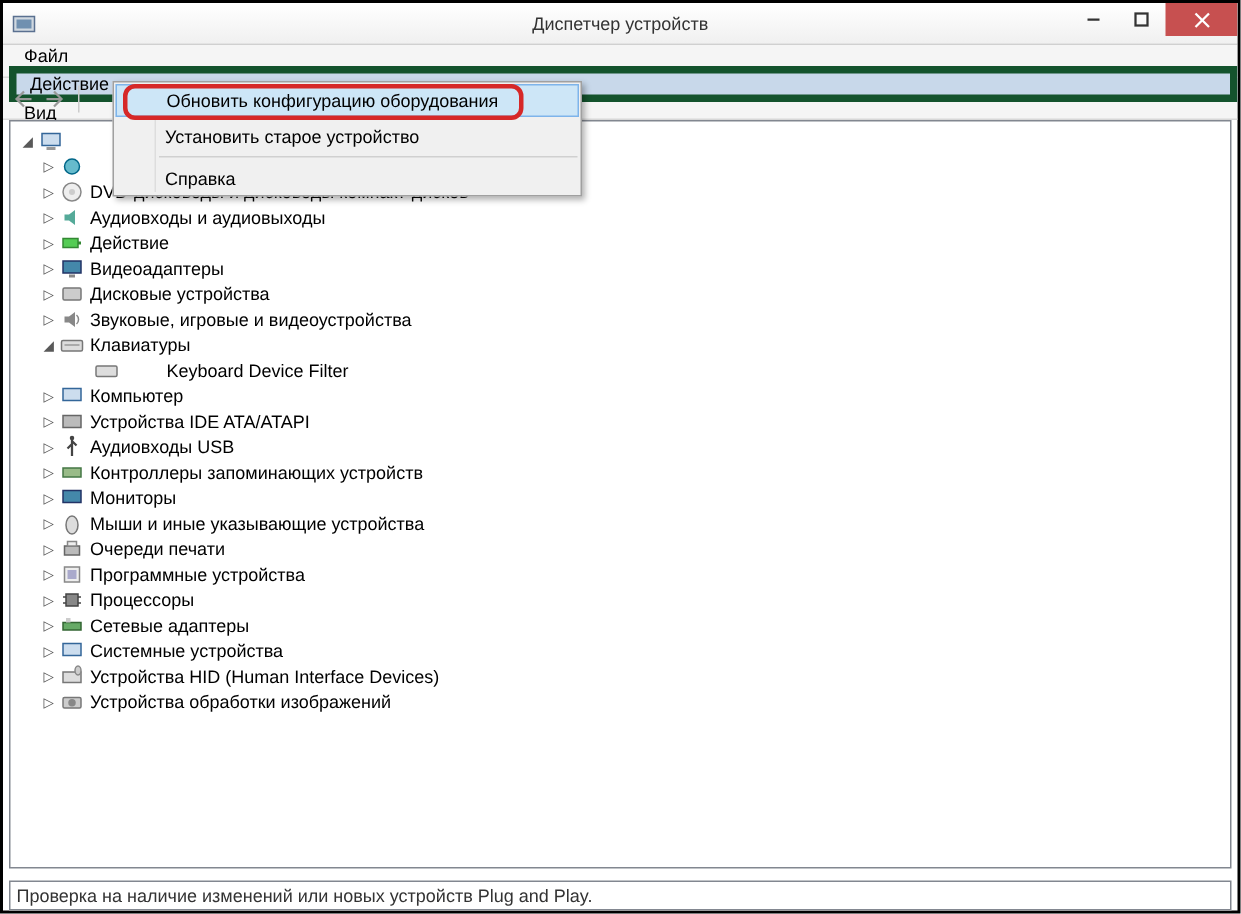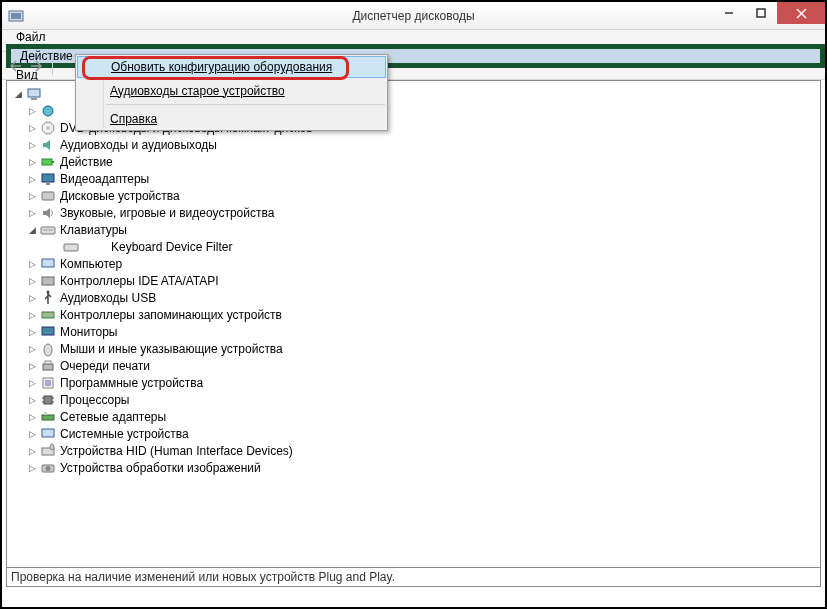--- a/index.html
+++ b/index.html
@@ -11,46 +11,46 @@
 .win-btn { width: 32px; display: flex; align-items: center; justify-content: center; color: #333; }
 .win-btn.close { background: #c75050; color: #fff; width: 48px; }
 .menubar { height: 22px; background: #f5f5f5; border-bottom: 1px solid #d8d8d8; display: flex; align-items: stretch; padding-left: 4px; flex-direction: column; }
 .menu-item { padding: 0 10px; display: flex; align-items: center; cursor: default; }
 .menu-item.active { background: #c8d8ea; border: 5px solid #14532d; padding: 0 9px; }
 .toolbar { height: 28px; background: #f5f5f5; border-bottom: 1px solid #d8d8d8; display: flex; align-items: center; padding-left: 6px; gap: 4px; }
 .nav-arrow { width: 16px; height: 16px; display: inline-flex; align-items: center; justify-content: center; color: #888; }
 .tb-sep { width: 1px; height: 18px; background: #ccc; margin: 0 4px; }
 .dropdown { position: absolute; left: 73px; top: 52px; width: 313px; background: #f0f0f0; border: 1px solid #a0a0a0; box-shadow: 2px 2px 4px rgba(0,0,0,0.3); z-index: 50; }
 .dropdown .dd-strip { position: absolute; left: 2px; top: 2px; bottom: 2px; width: 26px; background: #f0f0f0; border-right: 1px solid #ddd; }
-.dd-item { height: 23px; display: flex; align-items: center; padding-left: 34px; position: relative; text-decoration: underline; }
+.dd-item { height: 23px; display: flex; align-items: center; padding-left: 34px; position: relative; }
 .dd-item.highlight { background: #cde6f7; border: 1px solid #7eb4ea; margin: 1px; padding-left: 33px; height: 22px; }
 .dd-sep { height: 1px; background: #d0d0d0; margin: 2px 2px 2px 30px; }
 .annot { position: absolute; left: 80px; top: 54px; width: 267px; height: 24px; border: 3px solid #d62828; border-radius: 8px; z-index: 60; pointer-events: none; }
 .content { position: absolute; left: 4px; right: 4px; top: 78px; bottom: 28px; background: #fff; border: 1px solid #828790; overflow: hidden; }
 .tree { padding: 4px 0 4px 6px; }
 .tree-row { height: 17px; display: flex; align-items: center; white-space: nowrap; }
 .expander { width: 11px; height: 11px; margin-right: 2px; display: inline-flex; align-items: center; justify-content: center; color: #595959; font-size: 9px; }
 .node-icon { width: 16px; height: 16px; margin-right: 4px; display: inline-flex; align-items: center; justify-content: center; }
 .node-icon svg { width: 16px; height: 16px; }
 .lvl0 { padding-left: 0; }
 .lvl1 { padding-left: 14px; }
 .lvl2b { padding-left: 50px; gap: 28px; }
-.statusbar { position: absolute; left: 4px; right: 4px; bottom: 20px; height: 20px; background: #fff; border: 1px solid #828790; display: flex; align-items: center; padding-left: 4px; color: #333; }
+.statusbar { position: absolute; left: 4px; right: 4px; bottom: 0; height: 20px; background: #fff; border: 1px solid #828790; display: flex; align-items: center; padding-left: 4px; color: #333; }
 </style>
 </head>
 <body>
 
 <div class="titlebar">
   <span class="icon-app">
     <svg viewBox="0 0 16 16">
         <rect x="1" y="3" width="14" height="10" fill="#d0d8e0" stroke="#5a7090"></rect>
         <rect x="3" y="5" width="10" height="6" fill="#7090b0"></rect>
       </svg>
   </span>
-  <span class="title">Диспетчер дисководы</span>
+  <span class="title">Диспетчер устройств</span>
   <div class="win-btns">
     <div class="win-btn">
         <svg width="10" height="10">
           <line x1="1" y1="5" x2="9" y2="5" stroke="#333" stroke-width="1.5"></line>
         </svg>
       </div>
     <div class="win-btn">
         <svg width="10" height="10">
           <rect x="1" y="1" width="8" height="8" fill="none" stroke="#333" stroke-width="1.5"></rect>
         </svg>
@@ -81,21 +81,21 @@
       <svg width="14" height="12">
         <path d="M7 1 L12 6 L7 11 M12 6 H2" fill="none" stroke="#999" stroke-width="1.5"></path>
       </svg>
     </span>
   <span class="tb-sep"></span>
 </div>
 
 <div class="dropdown">
   <div class="dd-strip"></div>
   <div class="dd-item highlight">Обновить конфигурацию оборудования</div>
-  <div class="dd-item">Аудиовходы старое устройство</div>
+  <div class="dd-item">Установить старое устройство</div>
   <div class="dd-sep"></div>
   <div class="dd-item">Справка</div>
 </div>
 <div class="annot"></div>
 
 <div class="content">
   <div class="tree">
     <div class="tree-row lvl0">
       <span class="expander">◢</span>
       <span class="node-icon">
@@ -210,21 +210,21 @@
         <span>Компьютер</span>
       </div>
 
     <div class="tree-row lvl1">
         <span class="expander">▷</span>
         <span class="node-icon">
           <svg viewBox="0 0 16 16">
             <rect x="2" y="4" width="12" height="8" fill="#bbb" stroke="#666"></rect>
           </svg>
         </span>
-        <span>Контроллеры IDE ATA/ATAPI</span>
+        <span>Устройства IDE ATA/ATAPI</span>
       </div>
 
     <div class="tree-row lvl1">
         <span class="expander">▷</span>
         <span class="node-icon">
           <svg viewBox="0 0 16 16">
             <path d="M8 2v12M8 4l3 3M8 6l-3 3" stroke="#444" fill="none" stroke-width="1.5"></path>
             <circle cx="8" cy="2" r="1.5" fill="#444"></circle>
           </svg>
         </span>

